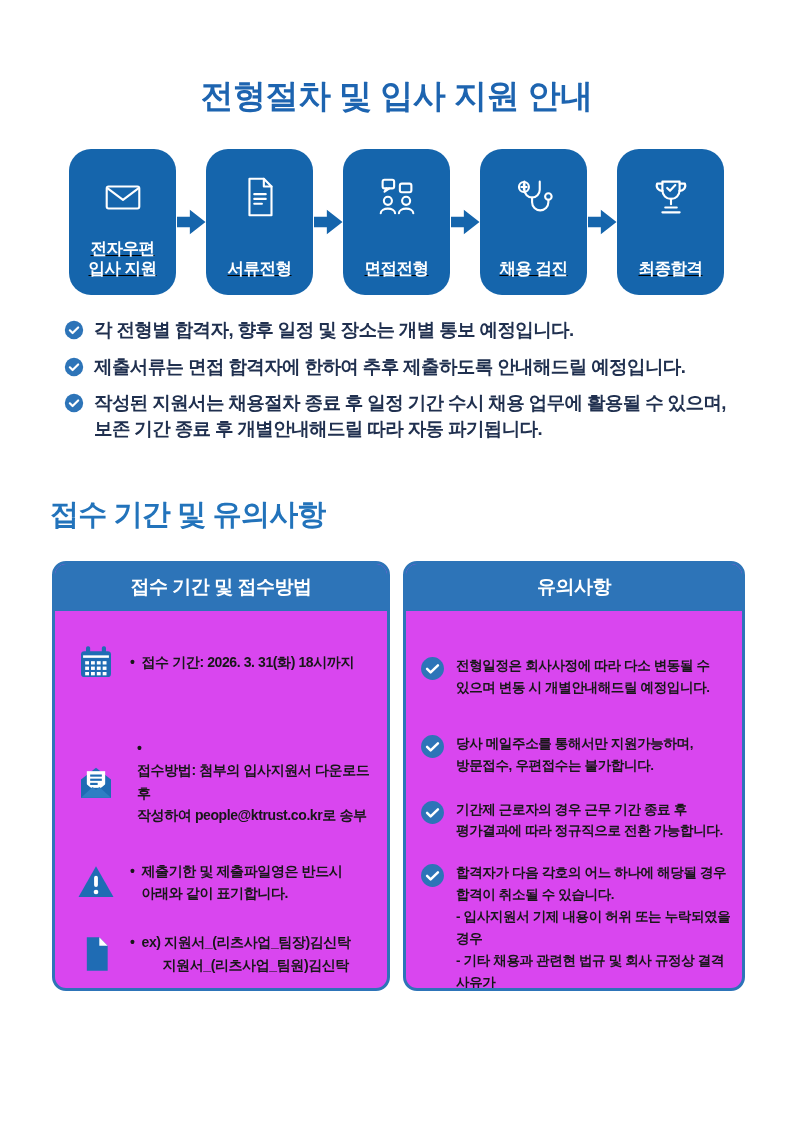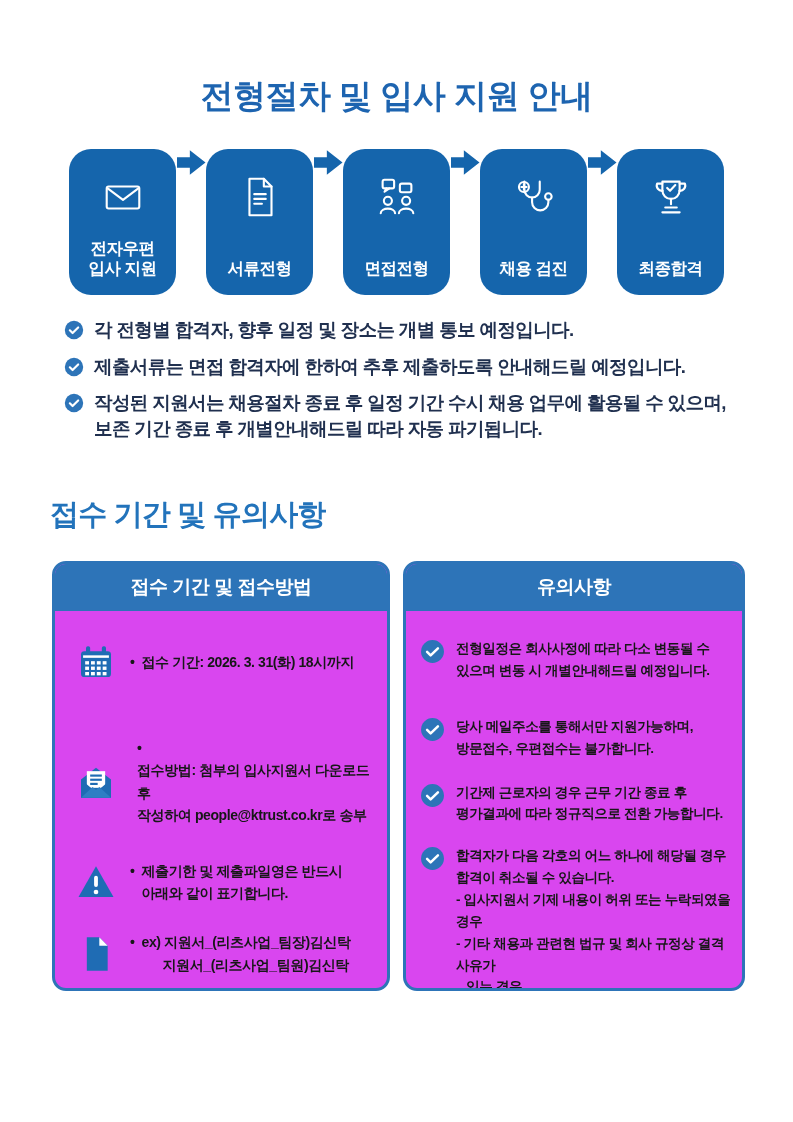--- a/index.html
+++ b/index.html
@@ -4,21 +4,21 @@
 <style>
   * { margin:0; padding:0; box-sizing:border-box; }
   html,body { background:#ffffff; }
   body { font-family:"Liberation Sans","DejaVu Sans",sans-serif; font-weight:700; }
   .page { position:relative; width:793px; height:1122px; margin:8px auto; background:#ffffff; overflow:hidden; padding-top:66px; }
 
   
   .main-title { text-align:center; font-size:33px; font-weight:800; color:#1d64b0; letter-spacing:-0.5px; }
 
   
-  .flow-row { margin-top:30px; display:flex; justify-content:center; }
+  .flow-row { margin-top:30px; display:flex; align-items:center; justify-content:center;text-decoration:underline; }
   .flow-box { width:107px; height:146px; background:#1565ac; border-radius:22px;
               display:flex; flex-direction:column; align-items:center; justify-content:space-between;
               padding:24px 4px 16px; }
   .flow-icon { width:48px; height:48px; display:flex; align-items:center; justify-content:center; flex:0 0 auto; }
   .flow-icon svg { width:46px; height:46px; }
   .flow-label { color:#ffffff; font-size:16.5px; line-height:1.25; text-align:center; white-space:pre-line; letter-spacing:-0.5px; }
   .flow-arrow { width:29px; height:27px; background:#1565ac; margin:0 0.5px;
                 clip-path:polygon(0 31%, 46% 31%, 46% 5%, 100% 50%, 46% 95%, 46% 69%, 0 69%); }
 
   
@@ -41,21 +41,21 @@
   .li-row { display:flex; align-items:center; gap:13px; }
   .li-row.r1 { margin-bottom:54px; }
   .li-row.r2 { margin-bottom:33px;gap:20px; }
   .li-row.r3 { margin-bottom:27px; }
   .li-icon { flex:0 0 auto; width:42px; height:42px; display:flex; align-items:center; justify-content:center; }
   .li-icon svg { width:40px; height:40px; }
   .li-text { font-size:14px; line-height:1.6; color:#171717; letter-spacing:-0.4px; }
   .li-bullet { margin-right:7px; }
   .li-body { display:inline-block; vertical-align:top; white-space:pre-wrap; }
 
-  .card-right .card-body { padding:27px 8px 0 14px; }
+  .card-right .card-body { padding:44px 8px 0 14px; }
   .ri-row { display:flex; align-items:flex-start; gap:11px; }
   .ri-row.r1 { margin-bottom:34px; }
   .ri-row.r2 { margin-bottom:22px; }
   .ri-row.r3 { margin-bottom:20px; }
   .ri-check { flex:0 0 auto; width:25px; height:25px; margin-top:1px; }
   .ri-text { font-size:13.5px; line-height:1.62; color:#171717; letter-spacing:-0.35px; white-space:pre-wrap; }
 </style>
 </head>
 <body>
 

